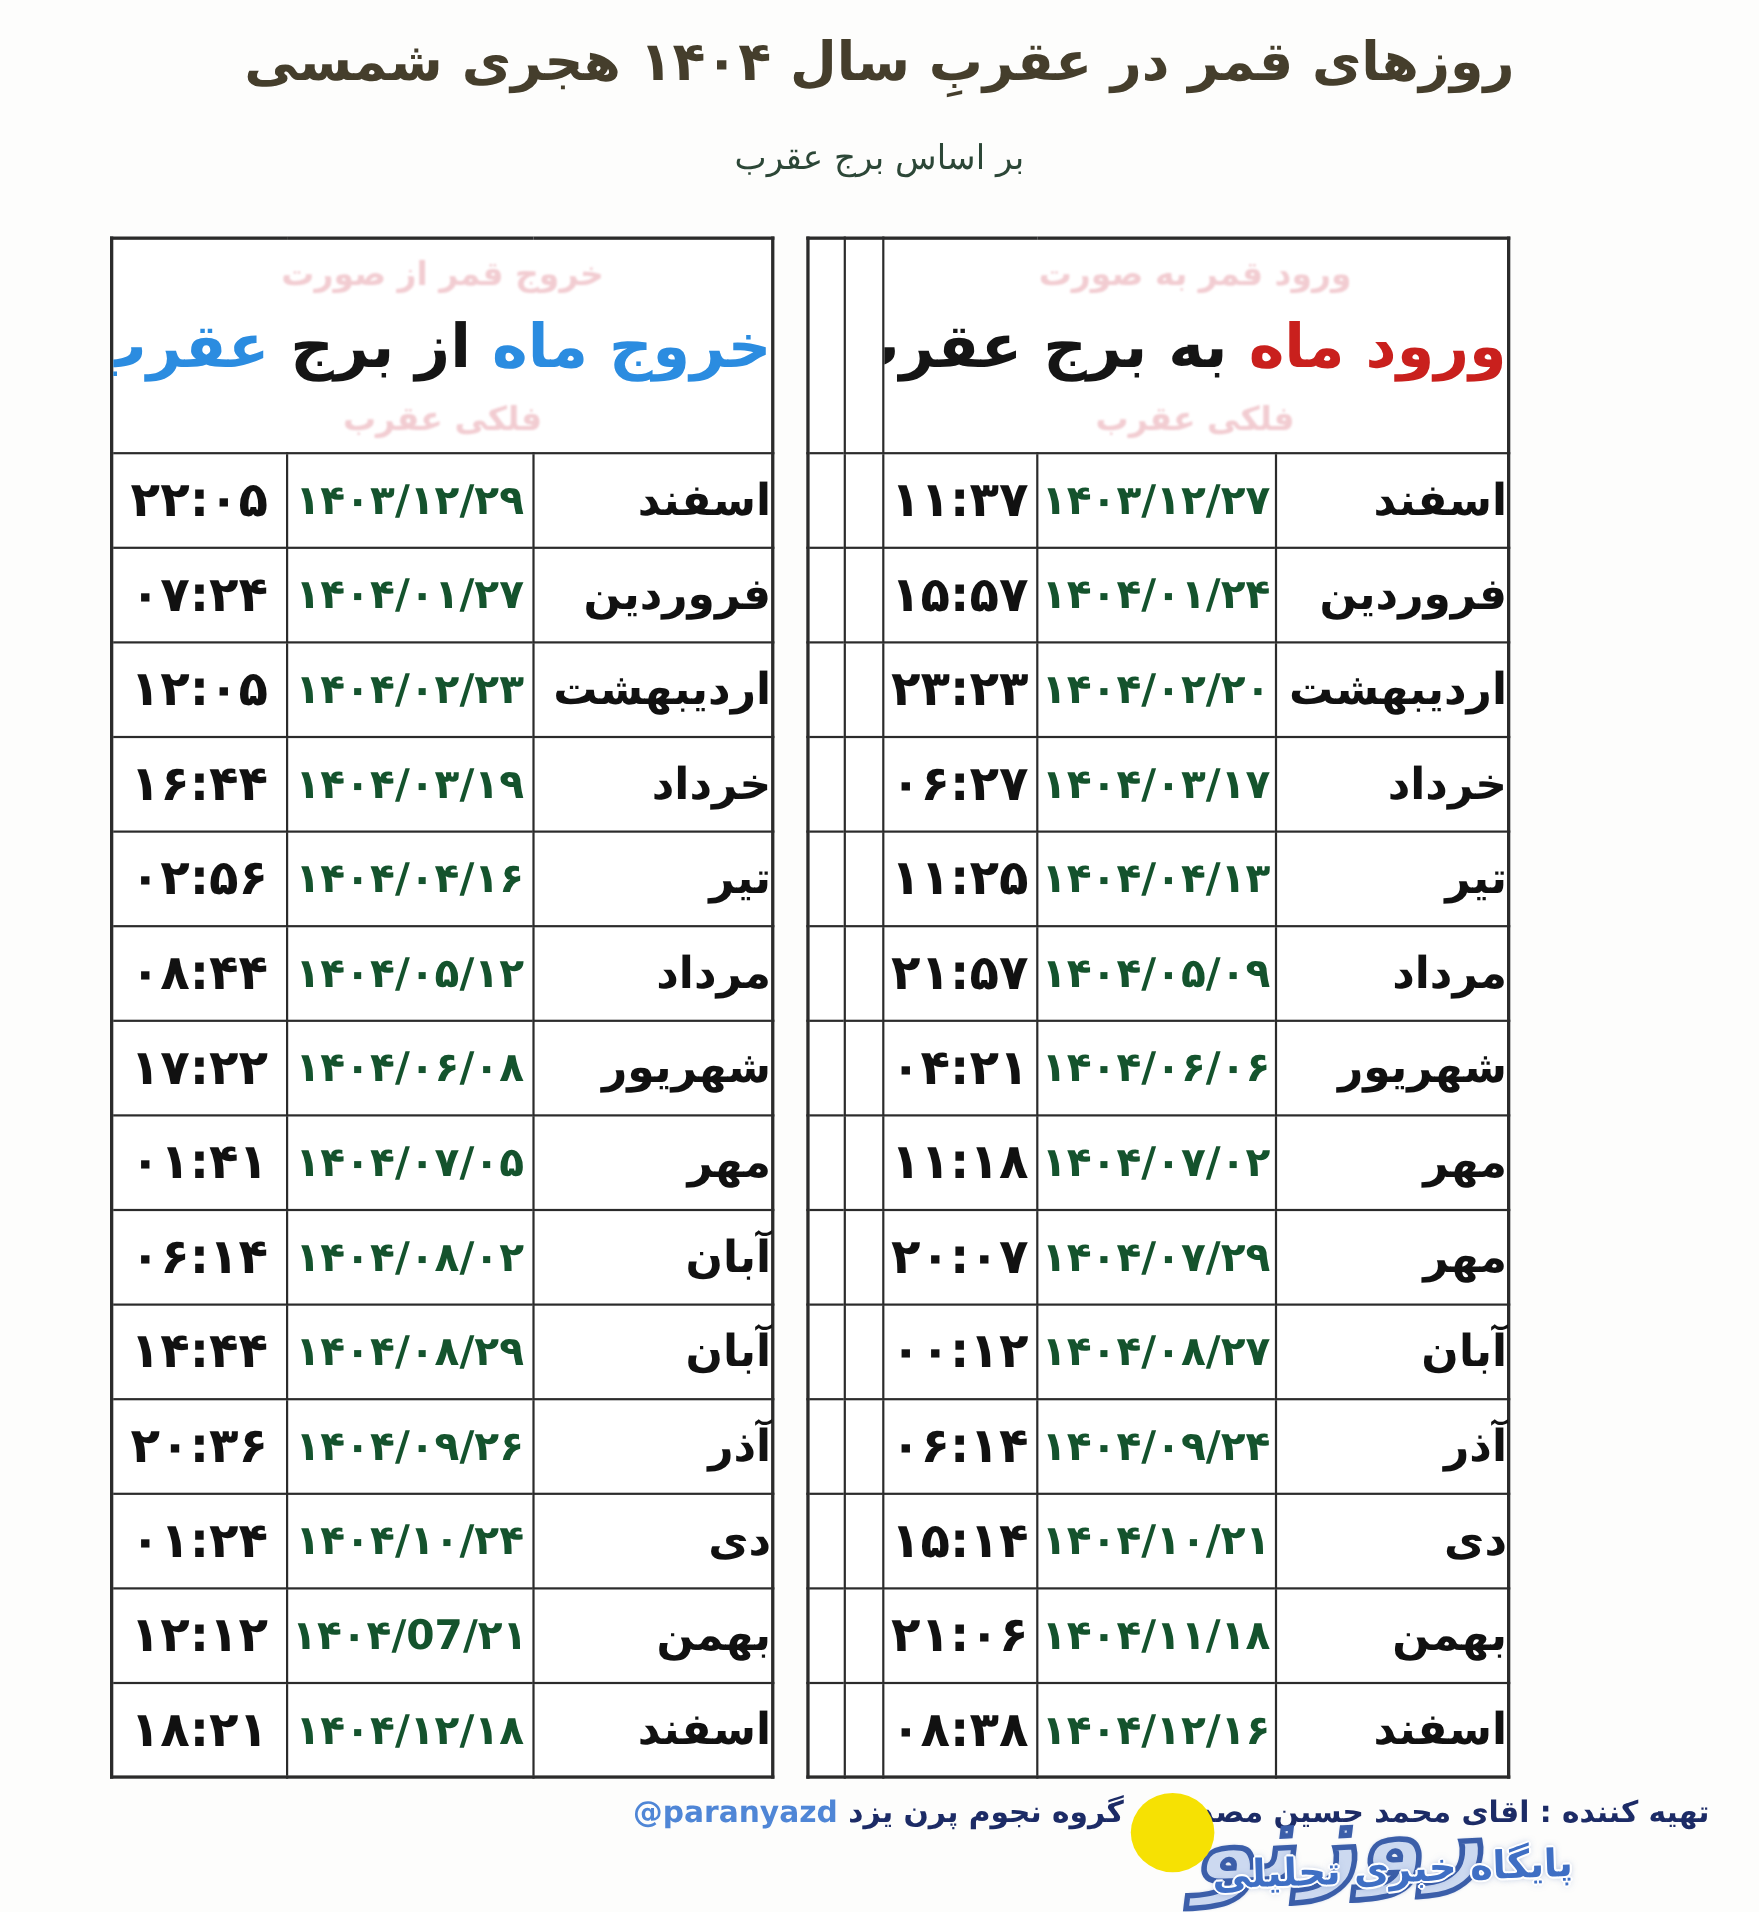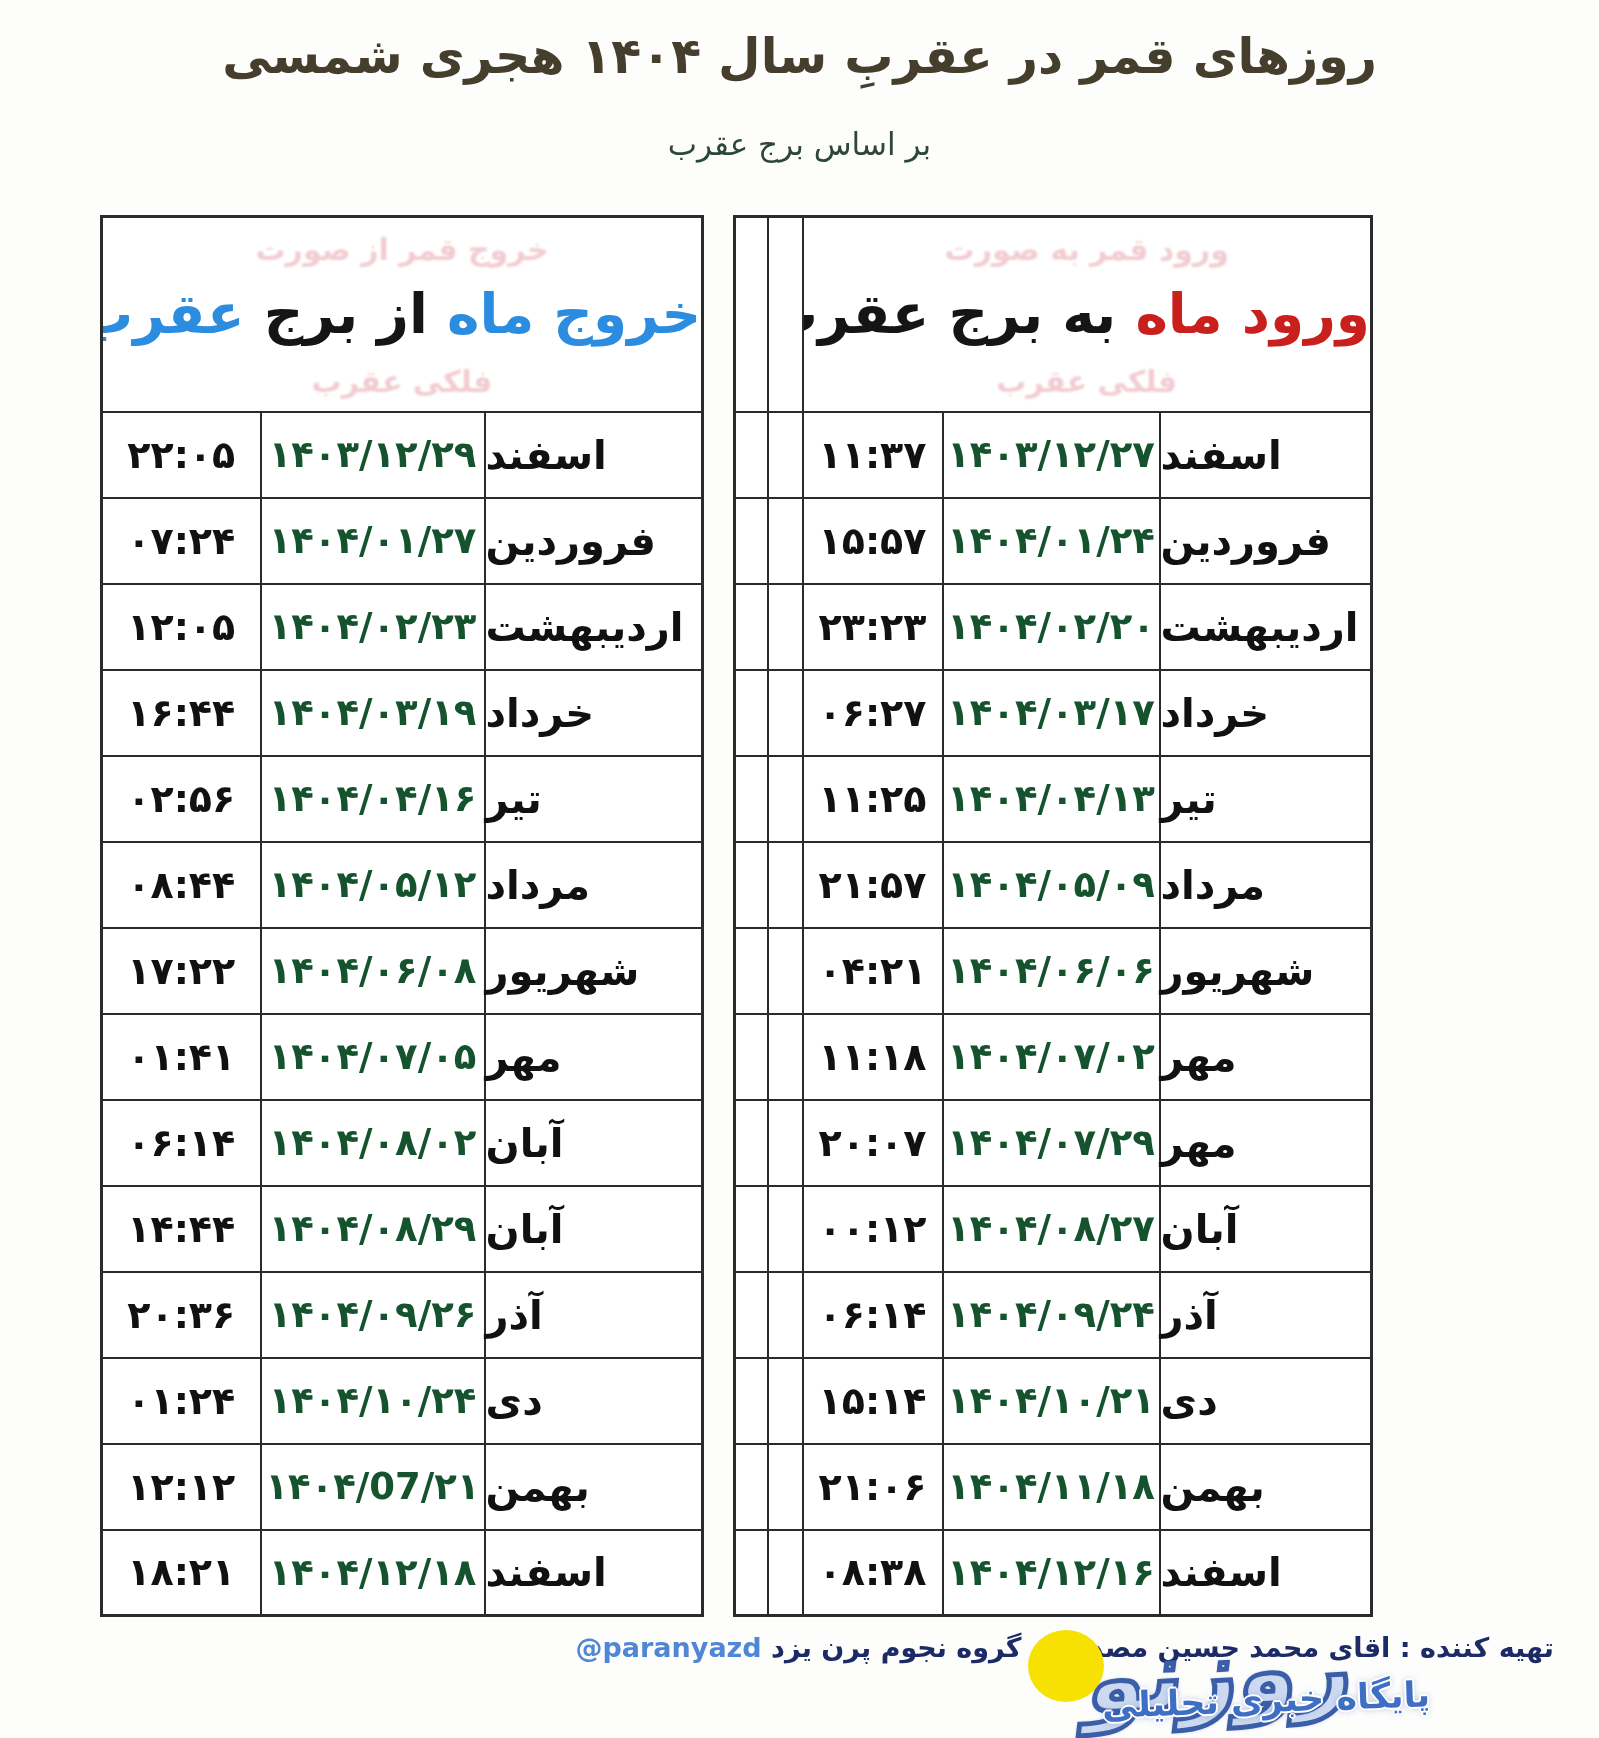--- a/index.html
+++ b/index.html
@@ -29,23 +29,23 @@
   .htext{position:relative;z-index:1;font-size:55px;font-weight:bold;color:#151515;white-space:nowrap;}
   .accent-entry{color:var(--entry-accent);}
   .accent-exit{color:var(--exit-accent);}
   .ghost{
     position:absolute;left:0;right:0;text-align:center;z-index:0;
     color:var(--ghost);opacity:.5;filter:blur(1.2px);
     font-size:30px;font-weight:bold;pointer-events:none;
   }
   .ghost-top{top:14px;}
   .ghost-bottom{bottom:12px;}
-  td.c-month{font-size:40px;font-weight:bold;text-align:left;color:#111;}
+  td.c-month{font-size:40px;font-weight:bold;text-align:right;color:#111;}
   td.c-date{font-size:37px;font-weight:bold;text-align:center;color:#14532d;letter-spacing:1px;}
-  td.c-time{font-size:38px;font-weight:bold;text-align:center;color:#111;letter-spacing:1px;}
+  td.c-time{font-size:44px;font-weight:bold;text-align:center;color:#111;letter-spacing:1px;}
   td.strip{background:#fff;}
   .credit{
     position:absolute;top:1632px;right:45px;z-index:1;
     font-size:27px;font-weight:bold;color:var(--credit);white-space:nowrap;
   }
   .handle{color:var(--handle);font-weight:bold;}
   .logo{position:absolute;left:1012px;top:1618px;width:575px;height:120px;z-index:2;}
   .logo-word{
     position:absolute;left:78px;top:8px;z-index:2;line-height:1;
     font-size:95px;font-weight:bold;color:var(--logo-fill);

